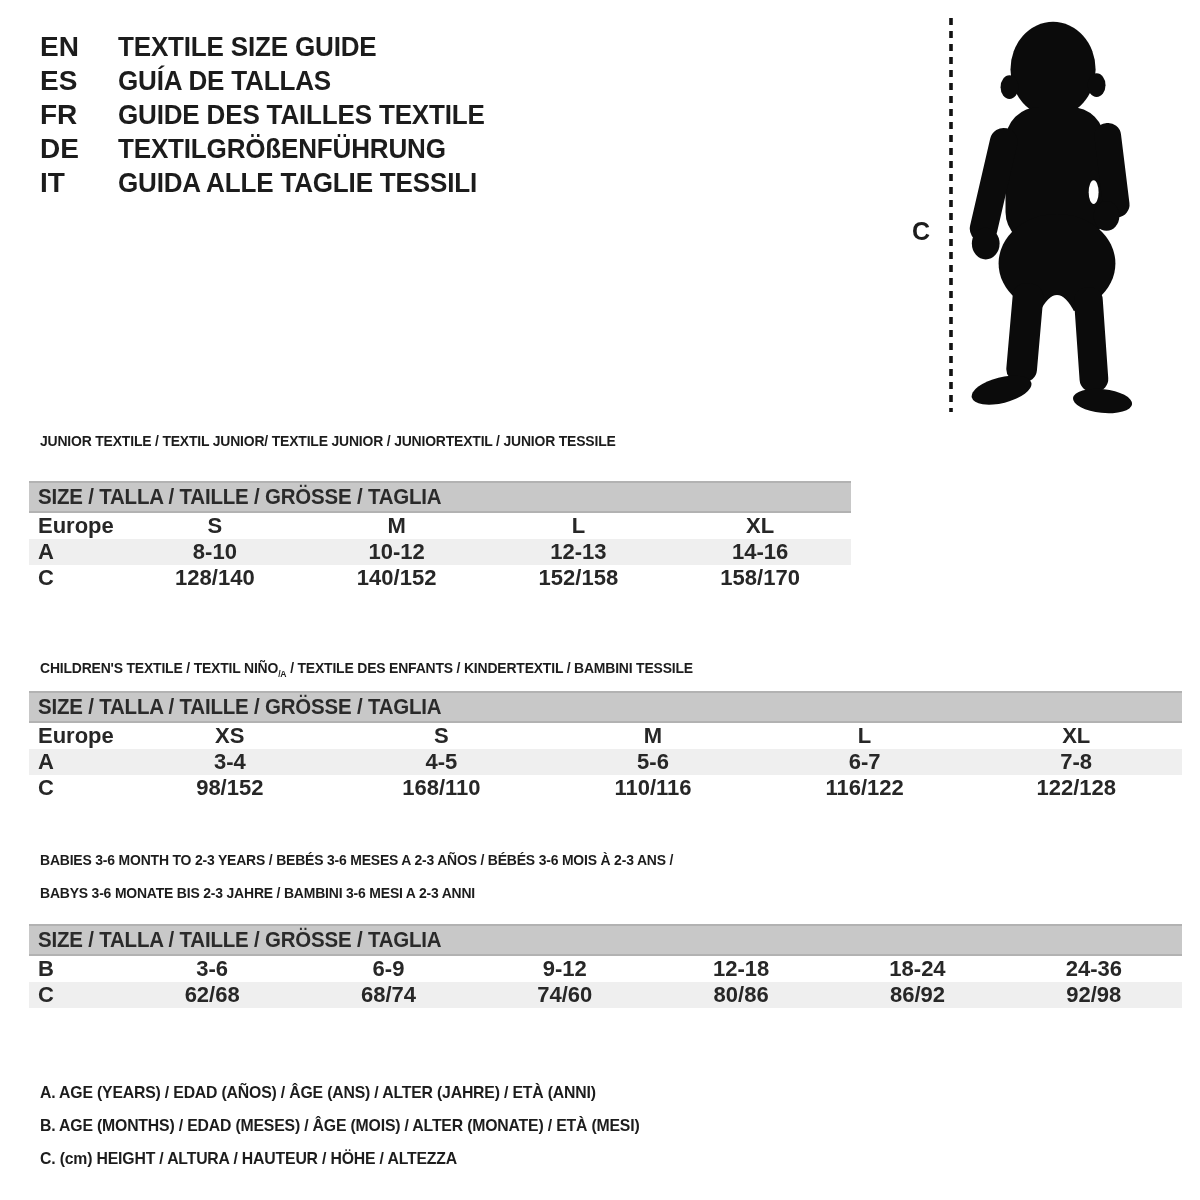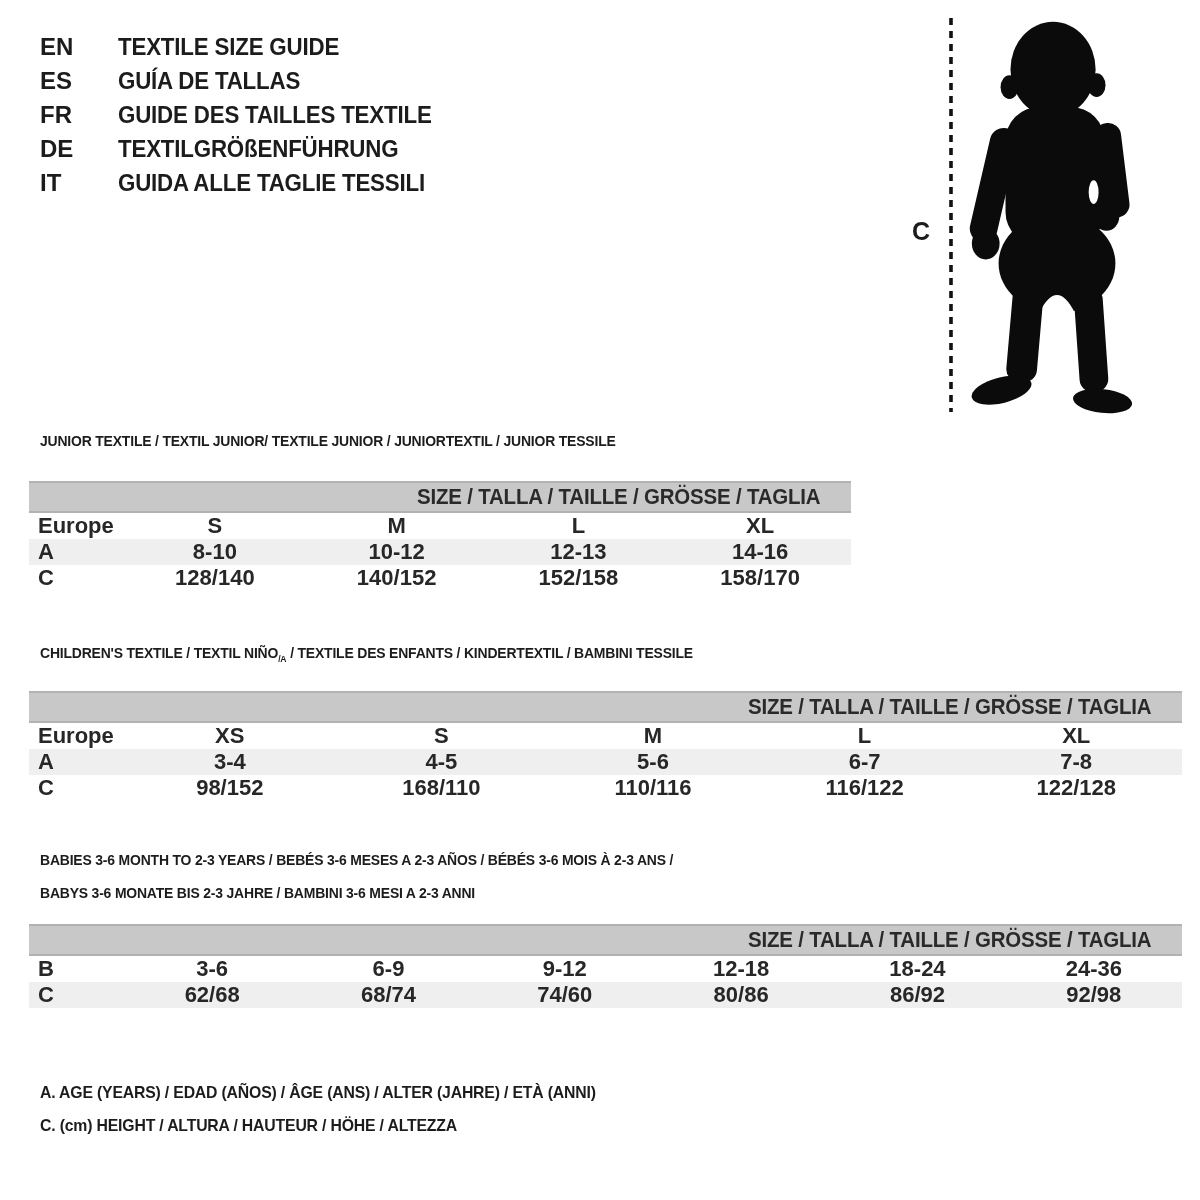--- a/index.html
+++ b/index.html
@@ -9,38 +9,38 @@
     width: 1200px; height: 1200px;
     background: var(--page-bg, #ffffff);
     color: var(--ink, #1c1c1c);
     font-family: "Liberation Sans", "DejaVu Sans", sans-serif;
     overflow: hidden;
   }
   .cond { display:inline-block; transform:scaleX(0.93); transform-origin:0 50%; letter-spacing:-0.2px; white-space:nowrap; }
 
   
   .lang-block { position:absolute; left:40px; top:30px; }
-  .lang-row { display:flex; line-height:34px; font-size:24px; font-weight:bold; }
+  .lang-row { display:flex; line-height:34px; font-size:28px; font-weight:bold; }
   .lang-code { width:78px; flex:0 0 78px; }
 
   
   .figure-svg { position:absolute; left:900px; top:10px; }
   .measure-label { position:absolute; left:912px; top:217px; width:34px; font-size:25px; font-weight:bold; }
 
   
   .section-title { position:absolute; left:40px; font-size:15px; font-weight:bold; white-space:nowrap; }
   .subsize { font-size:0.62em; vertical-align:sub; }
 
   
   .size-table { position:absolute; border-collapse:collapse; table-layout:fixed; font-size:22px; font-weight:bold; color:#272727; }
   .size-table th {
     background: var(--header-band-bg, #c8c8c8);
     border-top: 2px solid var(--header-band-edge, #b2b2b2);
     border-bottom: 2px solid var(--header-band-edge, #b2b2b2);
-    height: 30px; text-align:right; padding:0 0 0 9px;
+    height: 30px; text-align:left; padding:0 0 0 9px;
     font-size:22px; font-weight:bold; color:#2a2a2a;
   }
   .size-table td { height:24px; padding:0; text-align:center; }
   .size-table td.lab { text-align:left; padding-left:9px; }
   .size-table tr.shade td { background: var(--row-shade-bg, #efefef); }
 
   
   .legend { position:absolute; left:40px; top:1076px; font-size:17px; font-weight:bold; line-height:33px; }
 </style>
 </head>
@@ -129,21 +129,21 @@
       <tr>
         <td class="lab">C</td>
         <td>128/140</td>
         <td>140/152</td>
         <td>152/158</td>
         <td>158/170</td>
       </tr>
     </tbody>
   </table>
 
-  <h2 class="section-title" style="top:644px; margin:0;">
+  <h2 class="section-title" style="top:659px; margin:0;">
     <span class="cond"><span>CHILDREN'S TEXTILE / TEXTIL NIÑO</span><span class="subsize">/A</span><span> / TEXTILE DES ENFANTS / KINDERTEXTIL / BAMBINI TESSILE</span></span>
   </h2>
   <table class="size-table" style="left:29px; top:691px; width:1153px;">
     <colgroup>
         <col style="width:95px">
         <col>
         <col>
         <col>
         <col>
         <col>
@@ -223,16 +223,17 @@
         <td>74/60</td>
         <td>80/86</td>
         <td>86/92</td>
         <td>92/98</td>
       </tr>
     </tbody>
   </table>
 
   <footer class="legend">
     <div><span class="cond">A. AGE (YEARS) / EDAD (AÑOS) / ÂGE (ANS) / ALTER (JAHRE) / ETÀ (ANNI)</span></div>
+    <div><span class="cond">B. AGE (MONTHS) / EDAD (MESES) / ÂGE (MOIS) / ALTER (MONATE) / ETÀ (MESI)</span></div>
     <div><span class="cond">C. (cm) HEIGHT / ALTURA / HAUTEUR / HÖHE / ALTEZZA</span></div>
   </footer>
 
 </div>
 
 </body></html>

